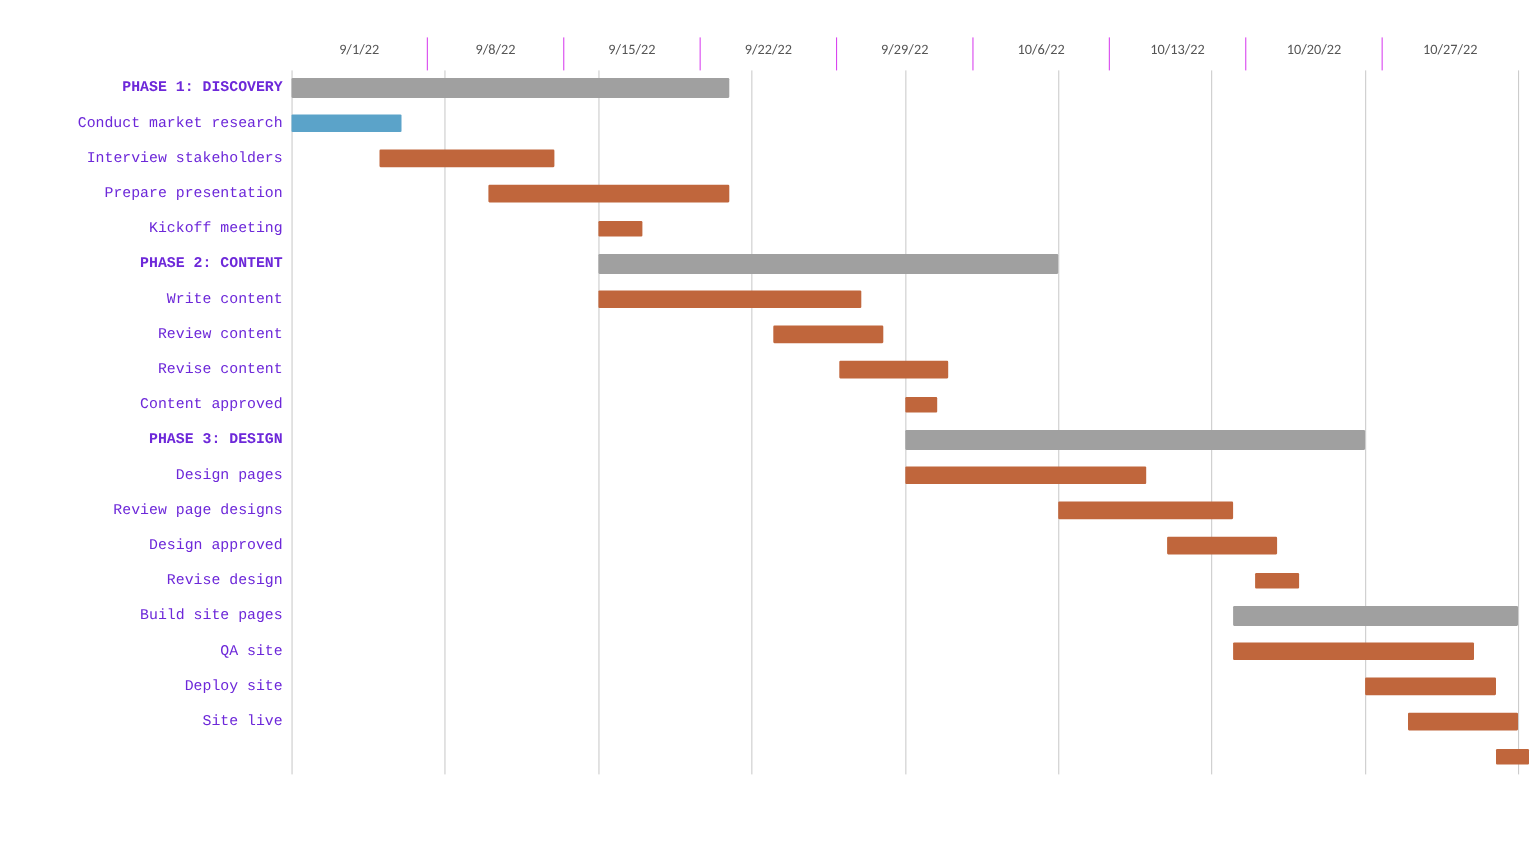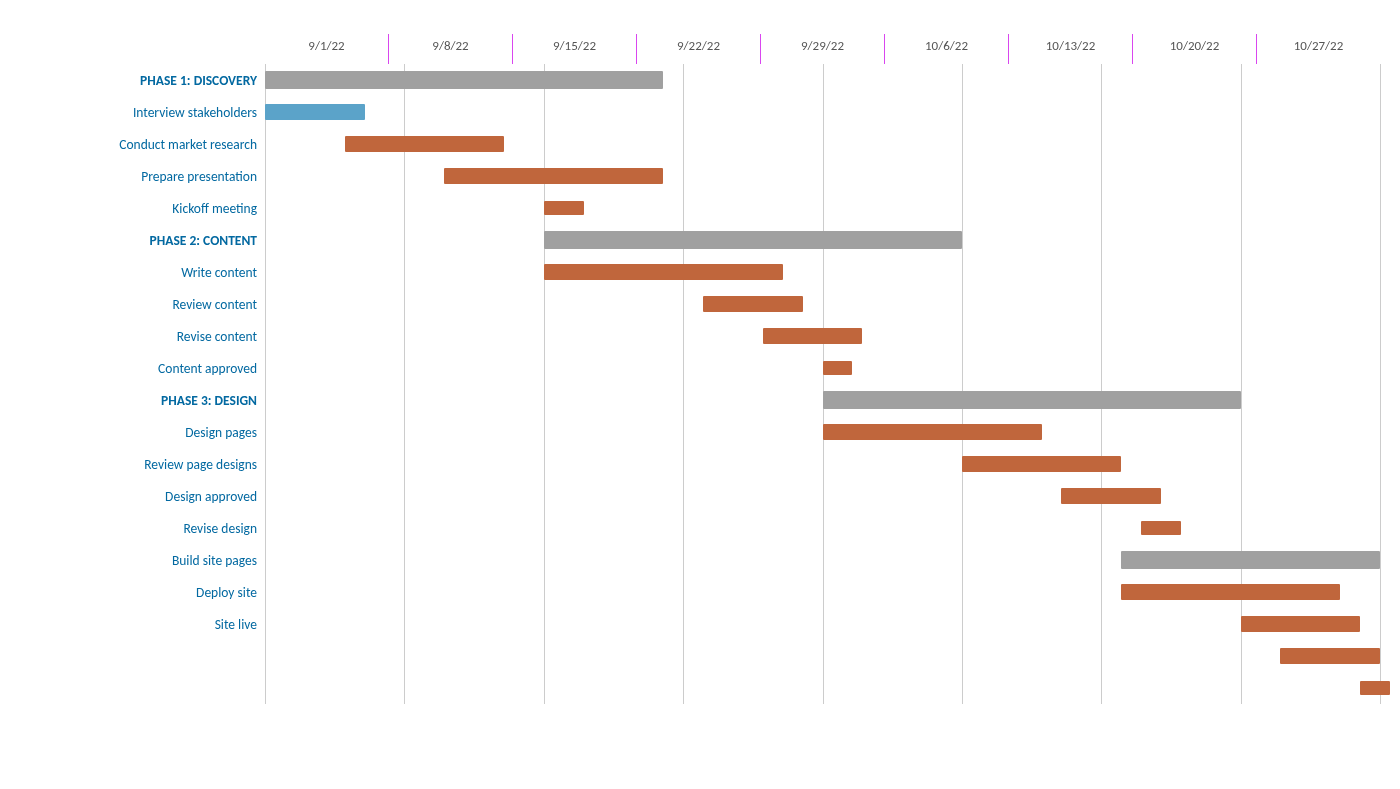--- a/index.html
+++ b/index.html
@@ -31,21 +31,22 @@
       width: 255px;
       flex-shrink: 0;
     }
     .labels-col .label-cell {
       height: 32px;
       display: flex;
       align-items: center;
       justify-content: flex-end;
       padding-right: 8px;
       font-size: 13.5px;
-      color: #0369a1;
+      color: #6d28d9;
+      font-family: Liberation Mono, monospace;
     }
     .labels-col .label-cell.phase {
       font-weight: 600;
       font-size: 13.5px;
     }
     .chart-area {
       flex: 1;
       position: relative;
     }
     .date-header-row {
@@ -108,35 +109,36 @@
   </style>
 </head>
 <body>
 
 <div class="chart-container">
   <div class="chart-title"></div>
   <div class="gantt-wrapper">
     <div class="labels-col" id="labels-col">
         <div style="height: 30px;"></div>
         <div class="label-cell phase">PHASE 1: DISCOVERY</div>
+        <div class="label-cell">Conduct market research</div>
         <div class="label-cell">Interview stakeholders</div>
-        <div class="label-cell">Conduct market research</div>
         <div class="label-cell">Prepare presentation</div>
         <div class="label-cell">Kickoff meeting</div>
         <div class="label-cell phase">PHASE 2: CONTENT</div>
         <div class="label-cell">Write content</div>
         <div class="label-cell">Review content</div>
         <div class="label-cell">Revise content</div>
         <div class="label-cell">Content approved</div>
         <div class="label-cell phase">PHASE 3: DESIGN</div>
         <div class="label-cell">Design pages</div>
         <div class="label-cell">Review page designs</div>
         <div class="label-cell">Design approved</div>
         <div class="label-cell">Revise design</div>
         <div class="label-cell">Build site pages</div>
+        <div class="label-cell">QA site</div>
         <div class="label-cell">Deploy site</div>
         <div class="label-cell">Site live</div>
       </div>
     <div class="chart-area" id="chart-area">
       <div class="date-header-row" id="date-header">
           <div class="date-col">9/1/22</div>
           <div class="date-col">9/8/22</div>
           <div class="date-col">9/15/22</div>
           <div class="date-col">9/22/22</div>
           <div class="date-col">9/29/22</div>

